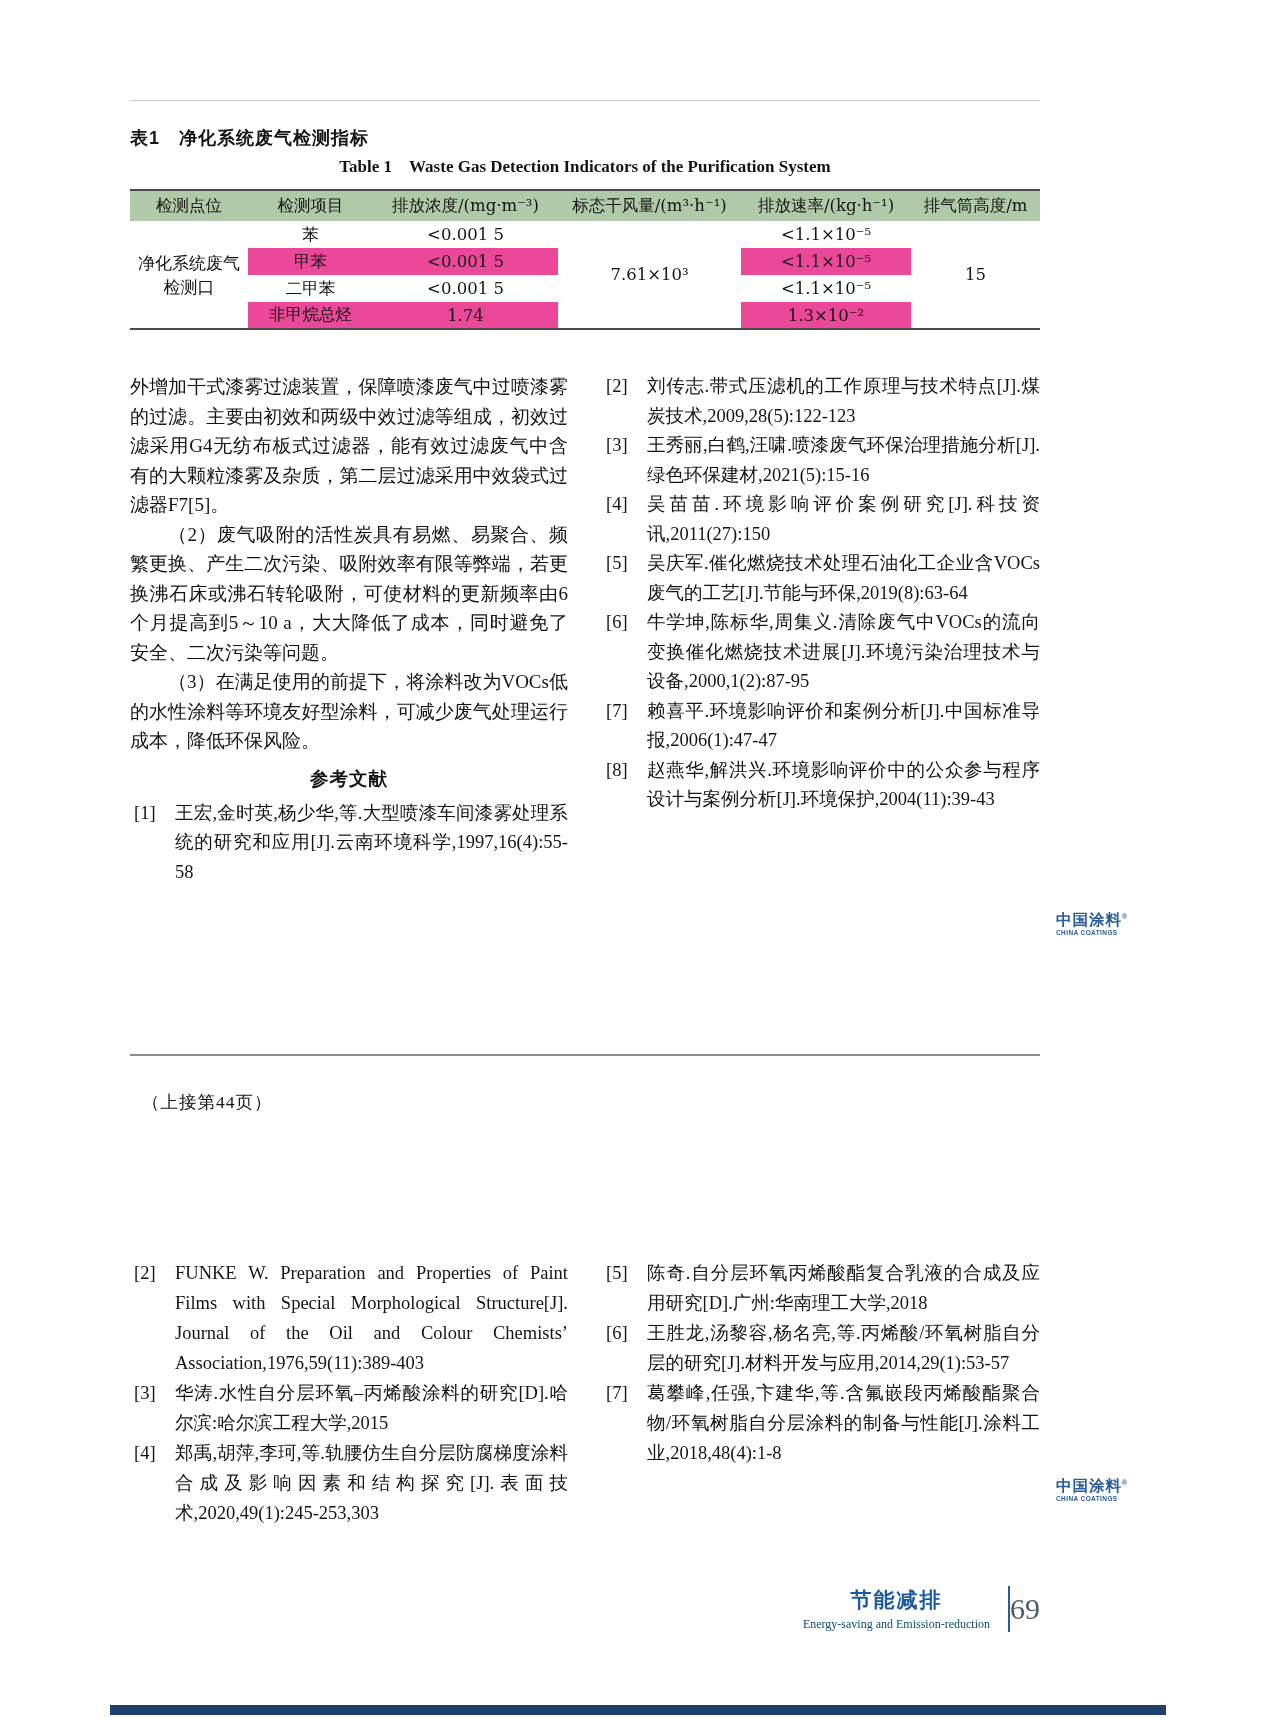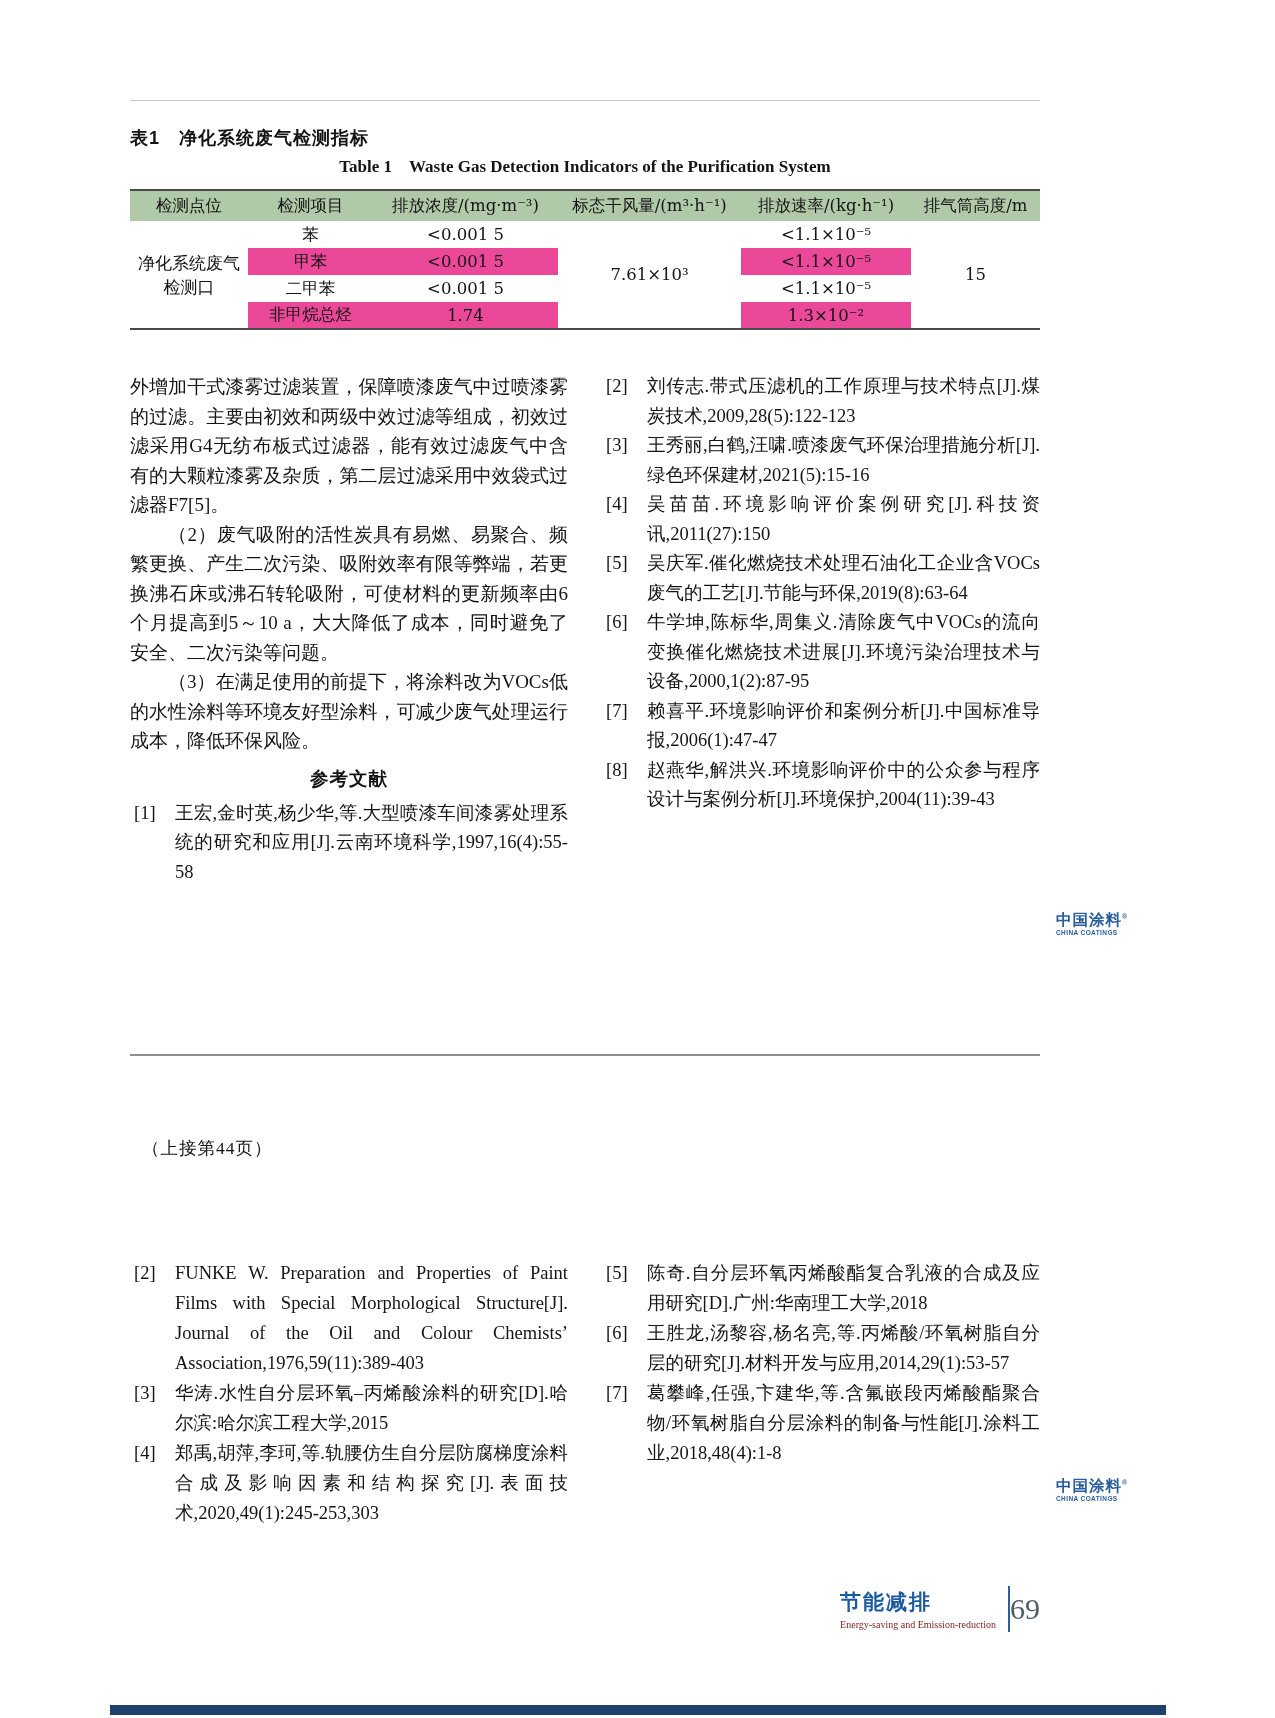--- a/index.html
+++ b/index.html
@@ -58,32 +58,32 @@
     font-size:15.5px; letter-spacing:1px; white-space:nowrap;
   }
   .logo-cn sup { font-size:7px; }
   .logo-en {
     font-family:"Liberation Sans","DejaVu Sans",sans-serif; font-weight:bold;
     font-size:6.5px; letter-spacing:0.4px; margin-top:1px; white-space:nowrap;
   }
 
   
   .mid-rule { position:absolute; left:130px; top:1054px; width:910px; height:2px; background:#8f8f8f; }
-  .continued-note { position:absolute; left:142px; top:1136px; font-size:17.5px; letter-spacing:1px; }
+  .continued-note { position:absolute; left:142px; top:1090px; font-size:17.5px; letter-spacing:1px; }
   .cols2 { position:absolute; left:130px; top:1258px; width:910px; display:flex; gap:34px; }
   .cols2 .ref { line-height:30px; }
 
   
   .footer { position:absolute; right:235px; top:1586px; display:flex; align-items:center; }
-  .f-text { text-align:left; padding-right:12px; }
+  .f-text { text-align:center; padding-right:18px; }
   .f-cn {
     font-family:"Liberation Sans","DejaVu Sans",sans-serif; font-weight:bold;
     font-size:21px; color:#1c5aa0; letter-spacing:2px; white-space:nowrap;
   }
-  .f-en { font-size:10px; color:#7f1d1d; margin-top:3px; white-space:nowrap; }
+  .f-en { font-size:12px; color:#0c4a6e; margin-top:3px; white-space:nowrap; }
   .f-bar { width:2px; height:46px; background:#2a5d9b; }
   .f-num { font-size:30px; color:#4f5d68; }
   .bottom-bar { position:absolute; left:110px; top:1705px; width:1056px; height:10px; background:#20406e; }
 </style>
 </head>
 <body>
 
 <div class="page">
 
   <div class="top-rule"></div>

